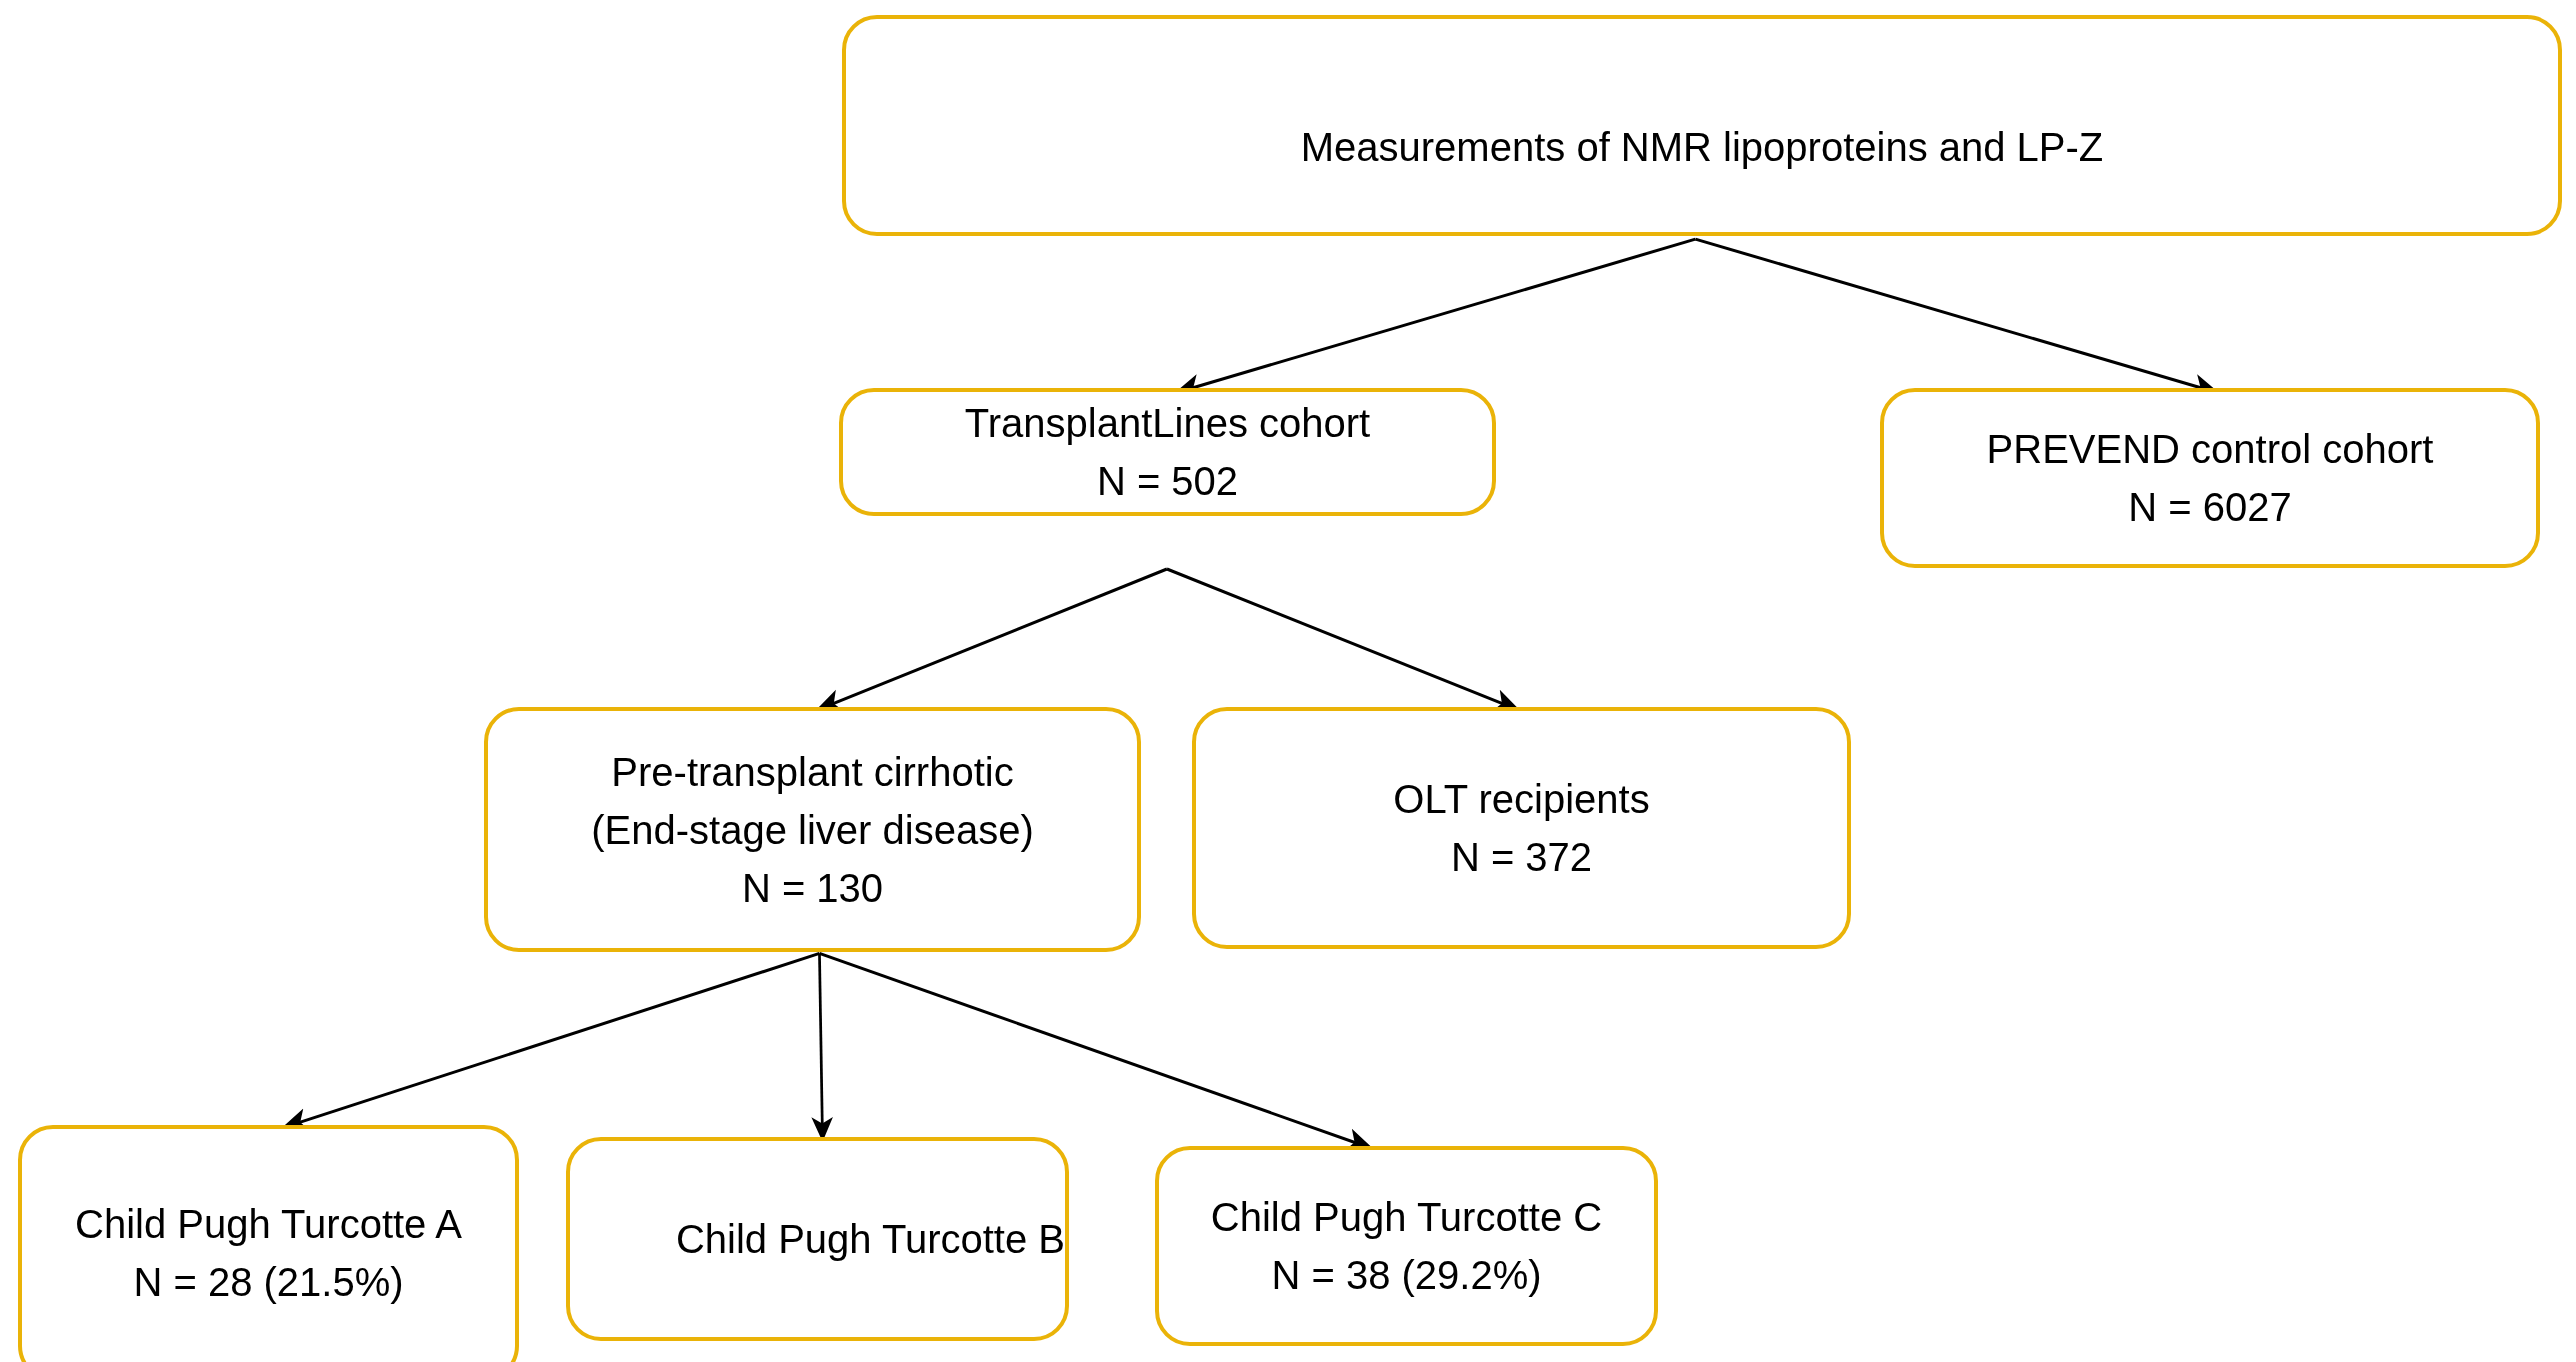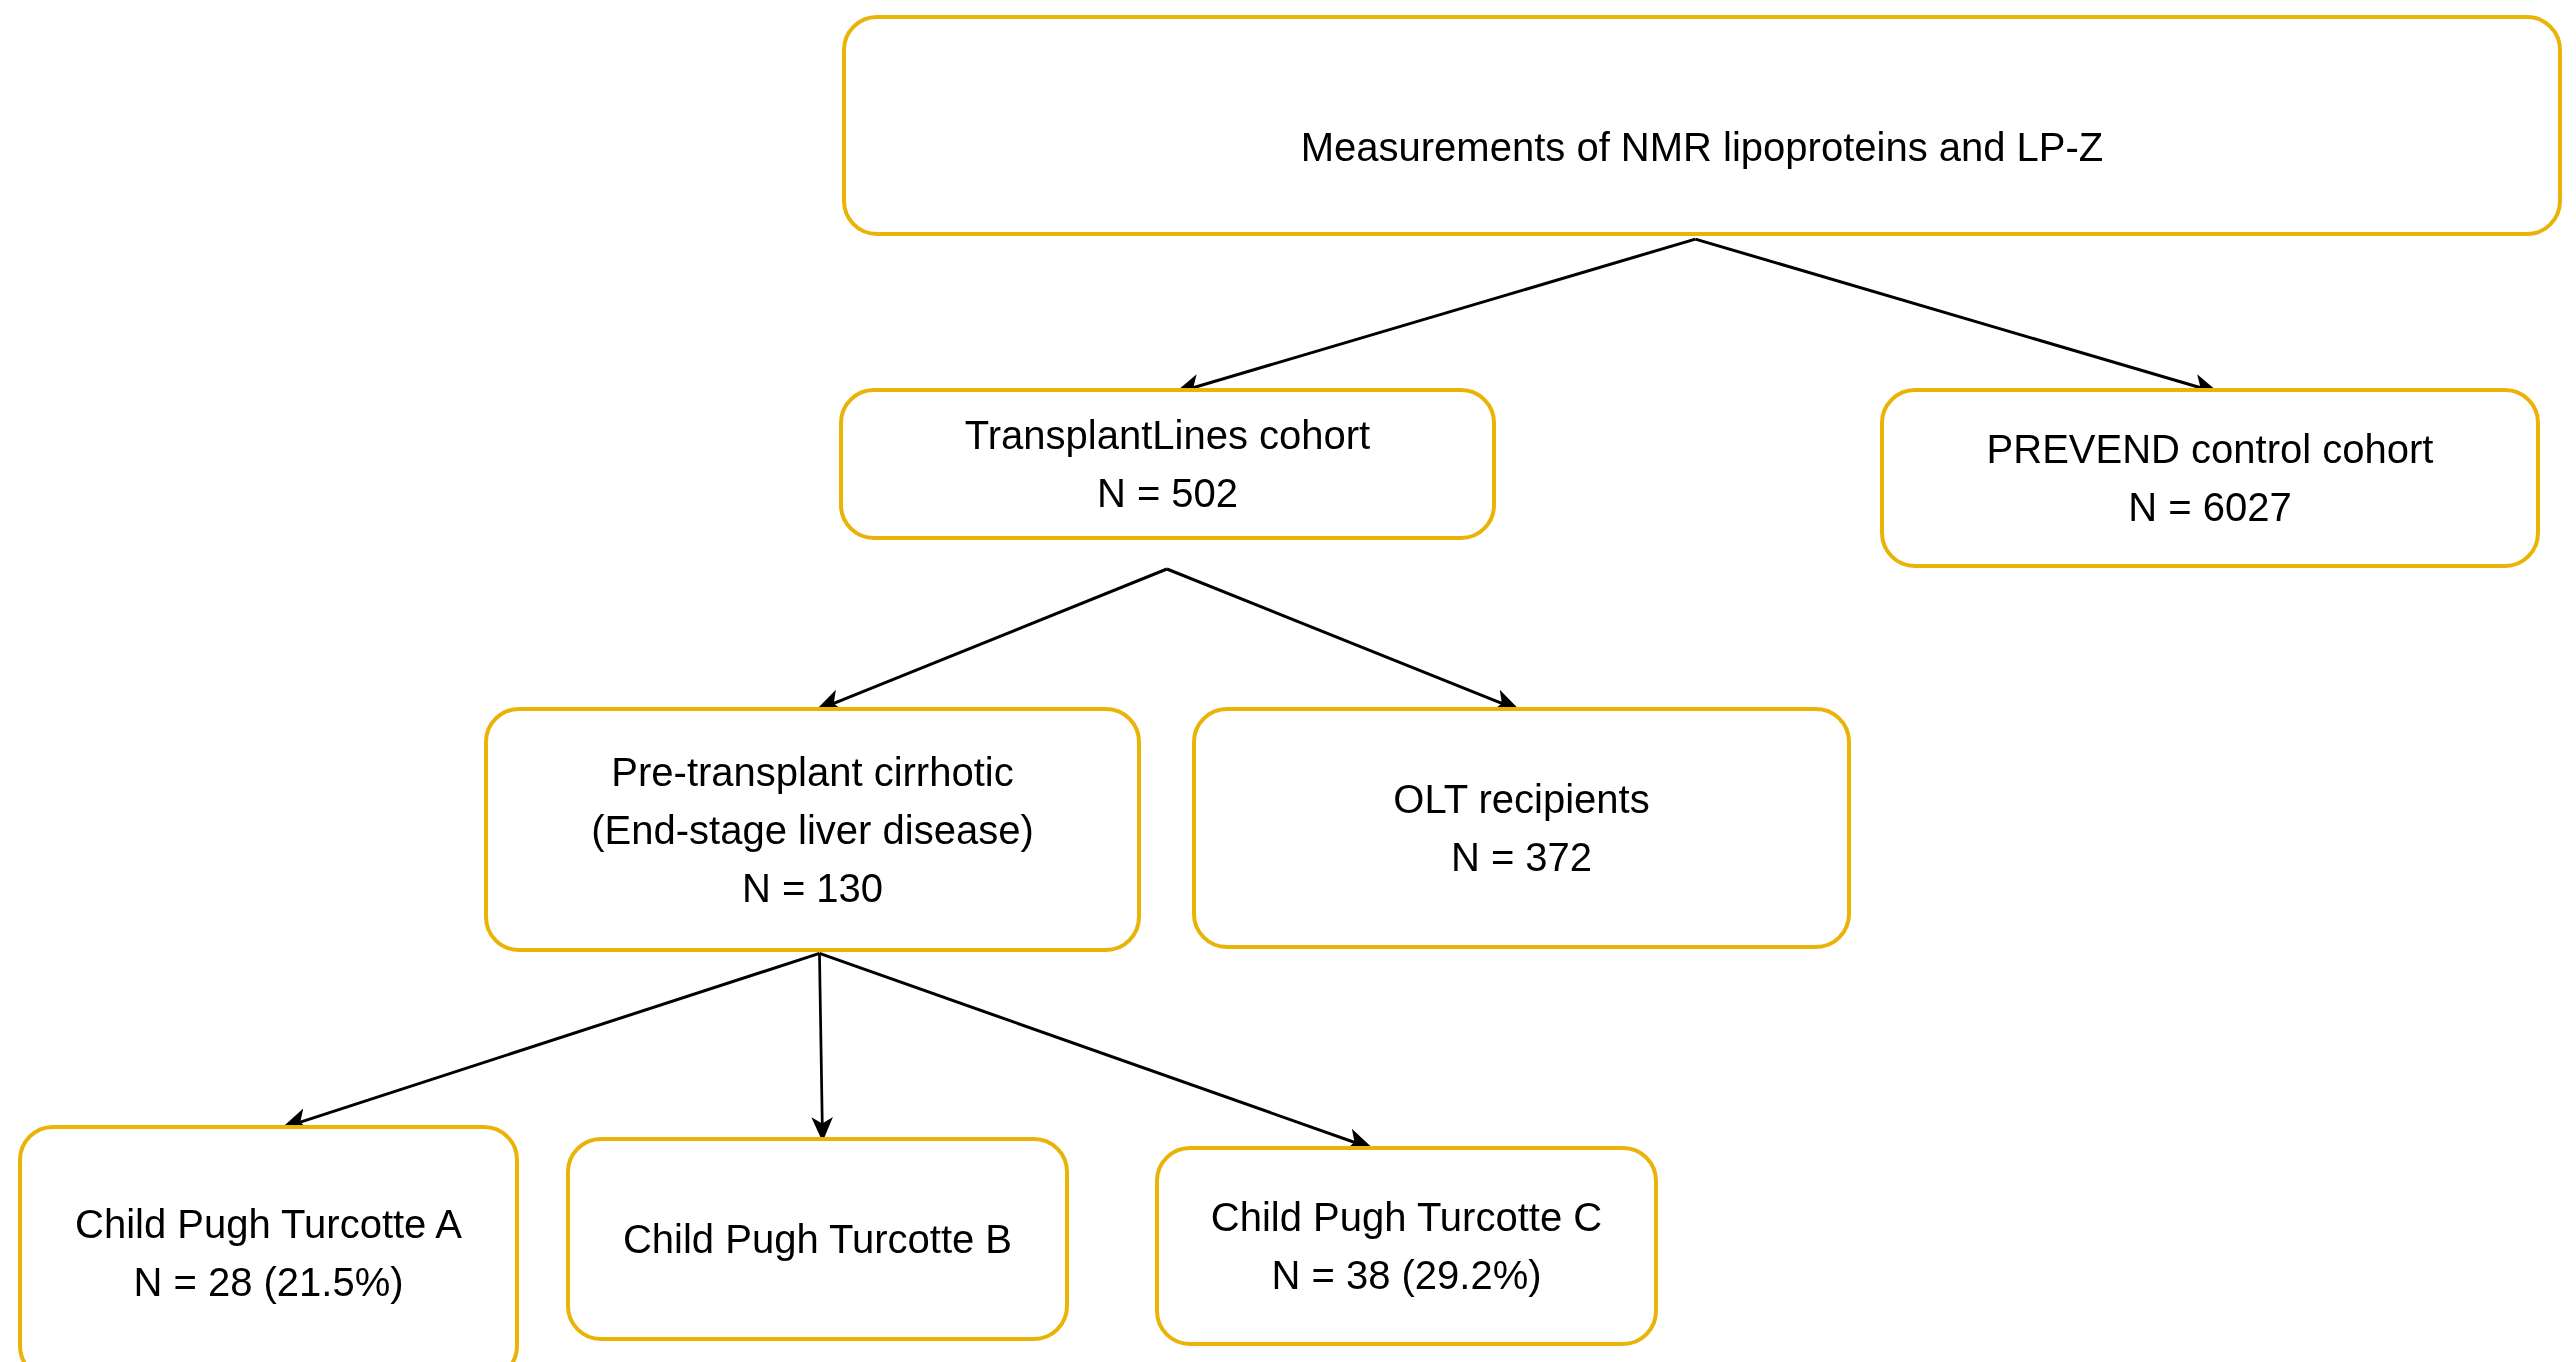--- a/index.html
+++ b/index.html
@@ -33,26 +33,26 @@
     flex-direction: column;
     align-items: center;
     justify-content: center;
     text-align: center;
     font-size: 40px;
     line-height: 1.45;
     white-space: nowrap;
   }
   
   #node-root     { left: 842px; top: 15px;   width: 1720px; height: 221px; padding-top: 42px; }
-  #node-tl       { left: 839px; top: 388px;  width: 657px; height: 152px; }
+  #node-tl       { left: 839px; top: 388px;  width: 657px; height: 128px; }
   #node-prevend  { left: 1880px; top: 388px;  width: 660px; height: 180px; }
   #node-pre      { left: 484px;  top: 707px; width: 657px; height: 245px; }
   #node-olt      { left: 1192px; top: 707px; width: 659px; height: 242px; }
   #node-cpa      { left: 18px;   top: 1125px; width: 501px;  height: 256px; }
-  #node-cpb      { left: 566px;  top: 1137px; width: 503px;  height: 204px; }
+  #node-cpb      { left: 566px;  top: 1137px; width: 503px;  height: 204px; align-items: flex-end; }
   #node-cpc      { left: 1117px; top: 1146px; width: 503px;  height: 200px; margin-left: 38px; }
 </style>
 </head>
 <body>
 
 <div class="canvas">
 
   <svg class="edges" viewBox="0 0 4254 2250" xmlns="http://www.w3.org/2000/svg">
     <defs>
       <marker id="arrow" viewBox="0 0 10 10" refX="8.5" refY="5" markerWidth="9" markerHeight="9" orient="auto-start-reverse">

